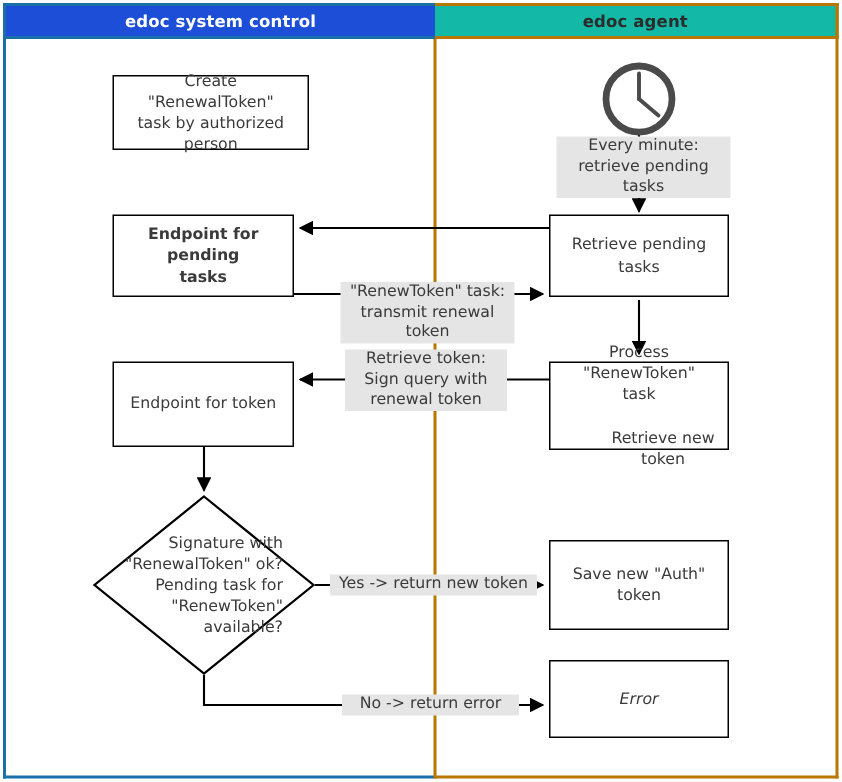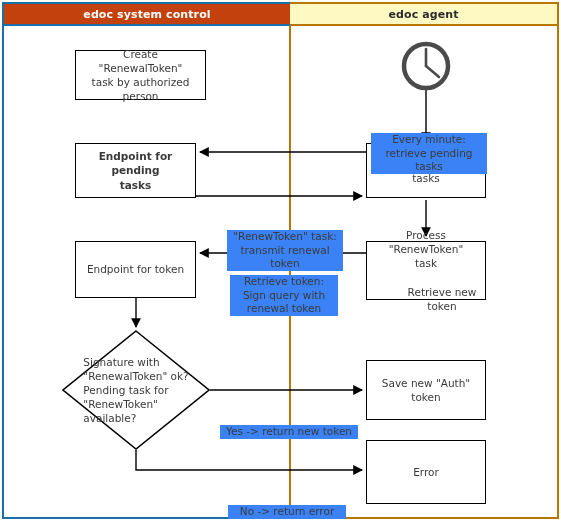--- a/index.html
+++ b/index.html
@@ -61,30 +61,30 @@
     align-items: center;
     justify-content: center;
     font-size: 11px;
     font-weight: bold;
     letter-spacing: 0.1px;
     box-sizing: border-box;
   }
   .lane-header.left {
     left: 2px;
     width: 288px;
-    background: #c2410c;
+    background: #1d4ed8;
     color: #ffffff;
     border: 2px solid #1a6fa8;
     border-bottom: 2px solid #1a6fa8;
     border-right: none;
   }
   .lane-header.right {
     left: 290px;
     width: 269px;
-    background: #fef9c3;
+    background: #14b8a6;
     color: #2b2b2b;
     border: 2px solid #b87700;
     border-bottom: 2px solid #b87700;
     border-left: none;
   }
 
   
   .node {
     position: absolute;
     border: 1.5px solid #000000;
@@ -116,21 +116,21 @@
   }
   .diamond-label {
     position: absolute;
     left: 0;
     top: 0;
     width: 100%;
     height: 100%;
     display: flex;
     align-items: center;
     justify-content: center;
-    text-align: left;
+    text-align: right;
     font-size: 10.5px;
     color: #3a3a3a;
     line-height: 1.35;
     pointer-events: none;
   }
 
   
   #edges {
     position: absolute;
     left: 0;
@@ -139,24 +139,23 @@
     height: 521px;
     pointer-events: none;
   }
 
   .edge-label {
     position: absolute;
     font-size: 10.5px;
     color: #3a3a3a;
     line-height: 1.3;
     text-align: center;
-    background: #3b82f6;
+    background: #e5e5e5;
     padding: 0 3px;
     white-space: pre-line;
-    margin-top: 42px;
   }
 
   
   .clock-icon {
     position: absolute;
   }
 </style>
 </head>
 <body>
 
@@ -237,21 +236,21 @@
 "RenewalToken" ok?
 Pending task for
 "RenewToken"
 available?</div>
   </div>
 
   <div class="node" style="left:366px; top:360px; width:120px; height:60px;">
     <span style="white-space:pre-line;">Save new "Auth" token</span>
   </div>
 
-  <div class="node" style="left:366px; top:440px; width:120px; height:64px;">
+  <div class="node" style="left:366px; top:440px; width:120px; height:52px;font-style:italic;">
     <span style="white-space:pre-line;">Error</span>
   </div>
 
   <div class="edge-label" style="left:371px; top:91px; width:110px;">Every minute:
 retrieve pending tasks</div>
 
 
   <div class="edge-label" style="left:227px; top:188px; width:110px;">"RenewToken" task:
 transmit renewal token</div>
 

